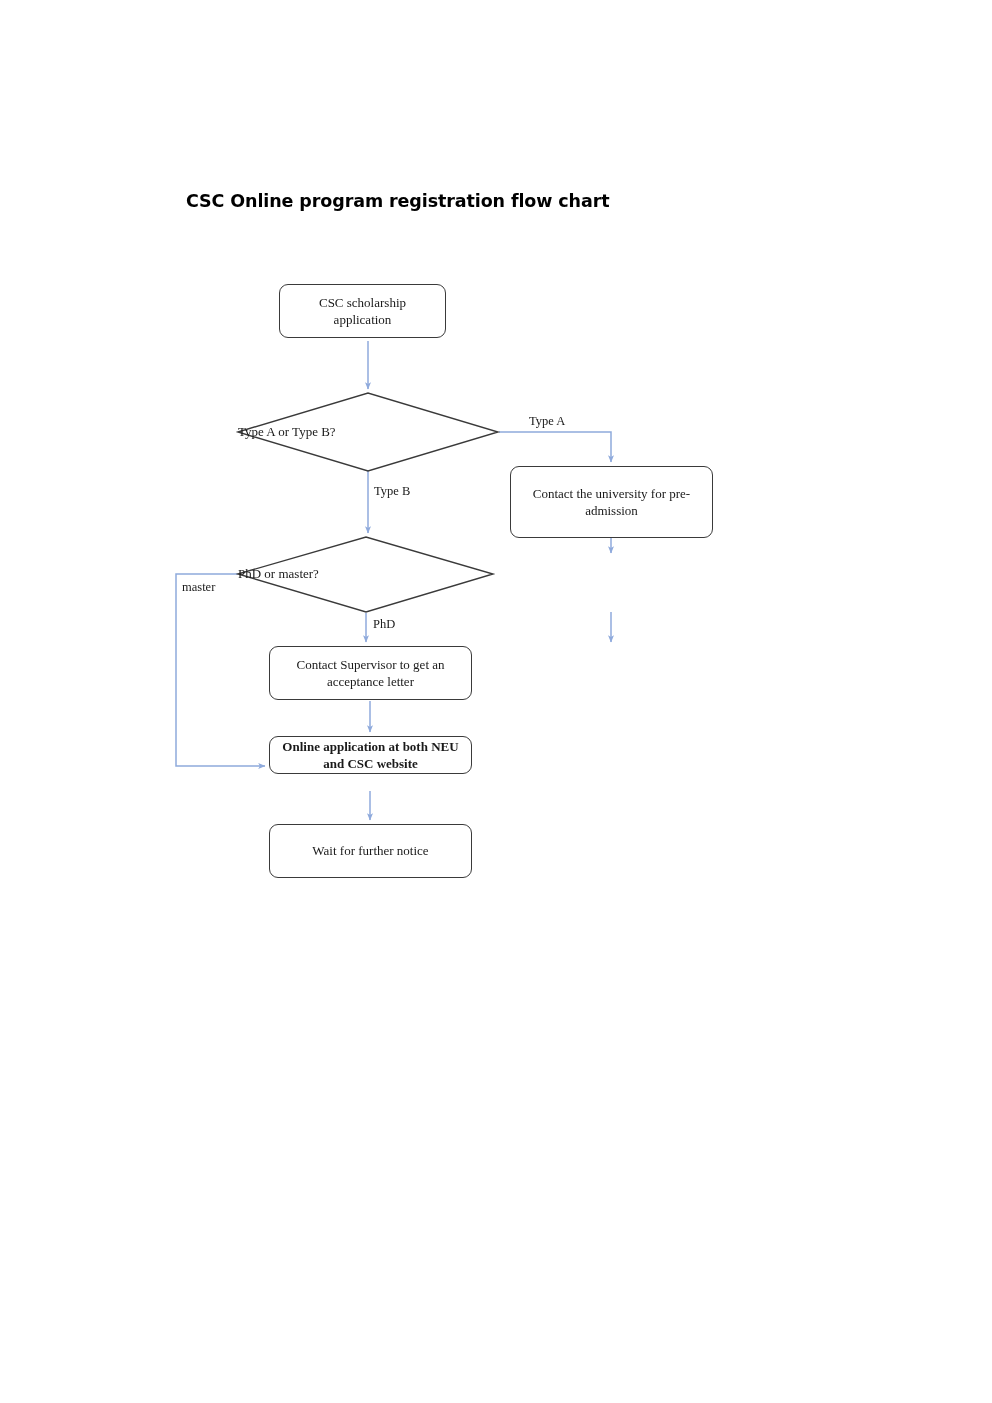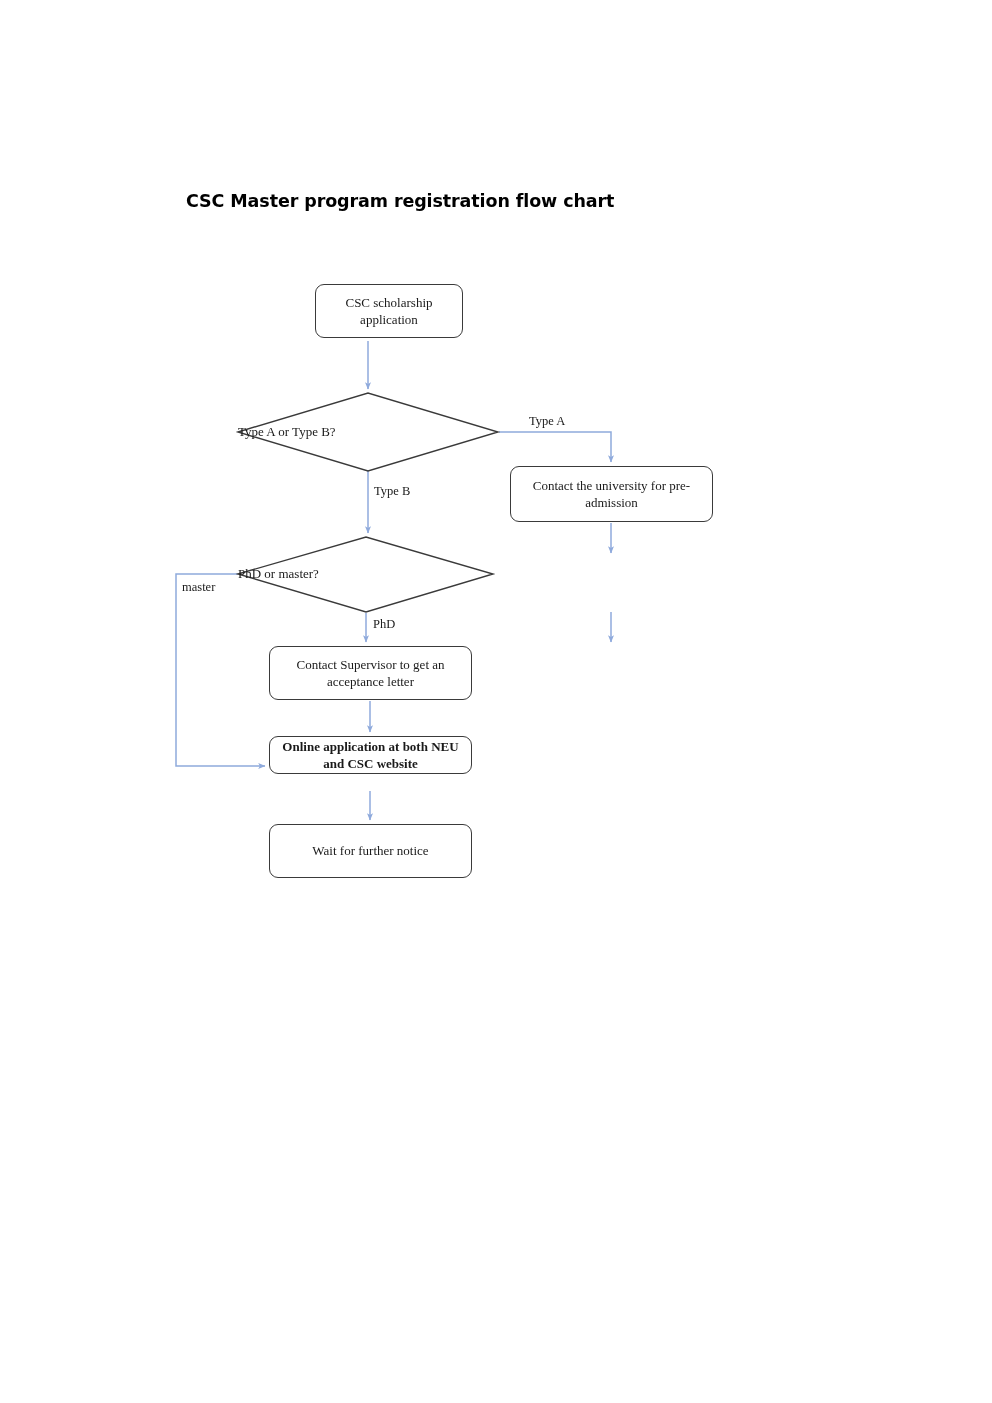--- a/index.html
+++ b/index.html
@@ -87,21 +87,21 @@
     font-size: 12.5px;
     color: #1a1a1a;
     white-space: nowrap;
   }
 </style>
 </head>
 <body>
 
 <div id="page">
 
-  <div id="chart-title">CSC Master program registration flow chart</div>
+  <div id="chart-title">CSC Online program registration flow chart</div>
 
   <svg id="flow-svg" viewBox="0 0 992 1403" xmlns="http://www.w3.org/2000/svg">
     <defs>
       <marker id="arrowhead" markerWidth="9" markerHeight="9" refX="7.4" refY="3.4" orient="auto" markerUnits="userSpaceOnUse">
         <path d="M0.6,0.4 L7.8,3.4 L0.6,6.4 L2.3,3.4 Z" fill="#8faadc"></path>
       </marker>
     </defs>
 
     <g stroke="#8faadc" stroke-width="1.5" fill="none">
 
@@ -127,25 +127,25 @@
     <g stroke="#3a3a3a" stroke-width="1.4" fill="#ffffff">
       <polygon points="238,432 368,393 498,432 368,471"></polygon>
       <polygon points="238,574 366,537 493,574 366,612"></polygon>
     </g>
   </svg>
 
   <div class="diamond-label" style="left:238px; top:424px; width:260px;">Type A or Type B?</div>
 
   <div class="diamond-label" style="left:238px; top:566px; width:255px;">PhD or master?</div>
 
-  <div class="node-box" style="left:279px; top:284px; width:148px; height:54px;margin-left:36px;">
+  <div class="node-box" style="left:279px; top:284px; width:167px; height:54px;">
     <span class="box-text">CSC scholarship application</span>
   </div>
 
-  <div class="node-box" style="left:510px; top:466px; width:203px; height:56px;">
+  <div class="node-box" style="left:510px; top:466px; width:203px; height:72px;">
     <span class="box-text">
       <span>Contact the university for pre-</span><br>
       <span>admission</span>
     </span>
   </div>
 
 
 
   <div class="node-box" style="left:269px; top:646px; width:203px; height:54px;">
     <span class="box-text">

